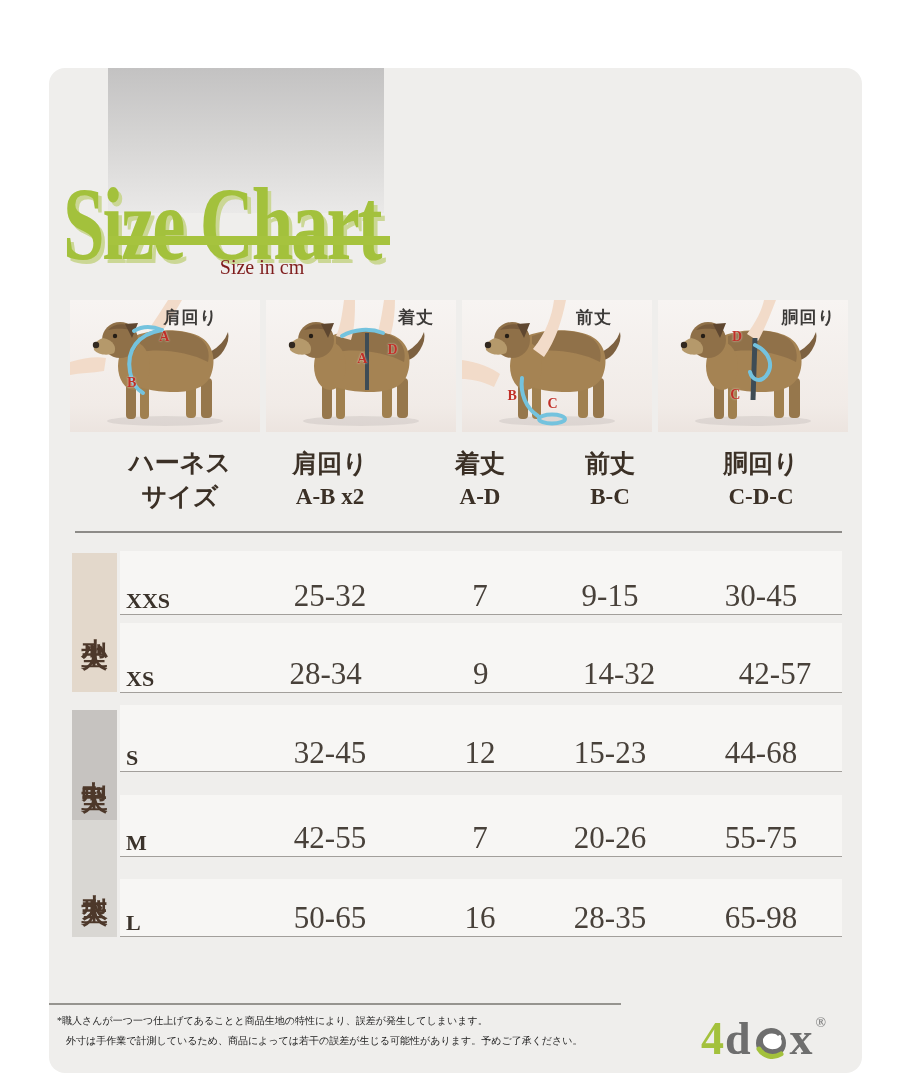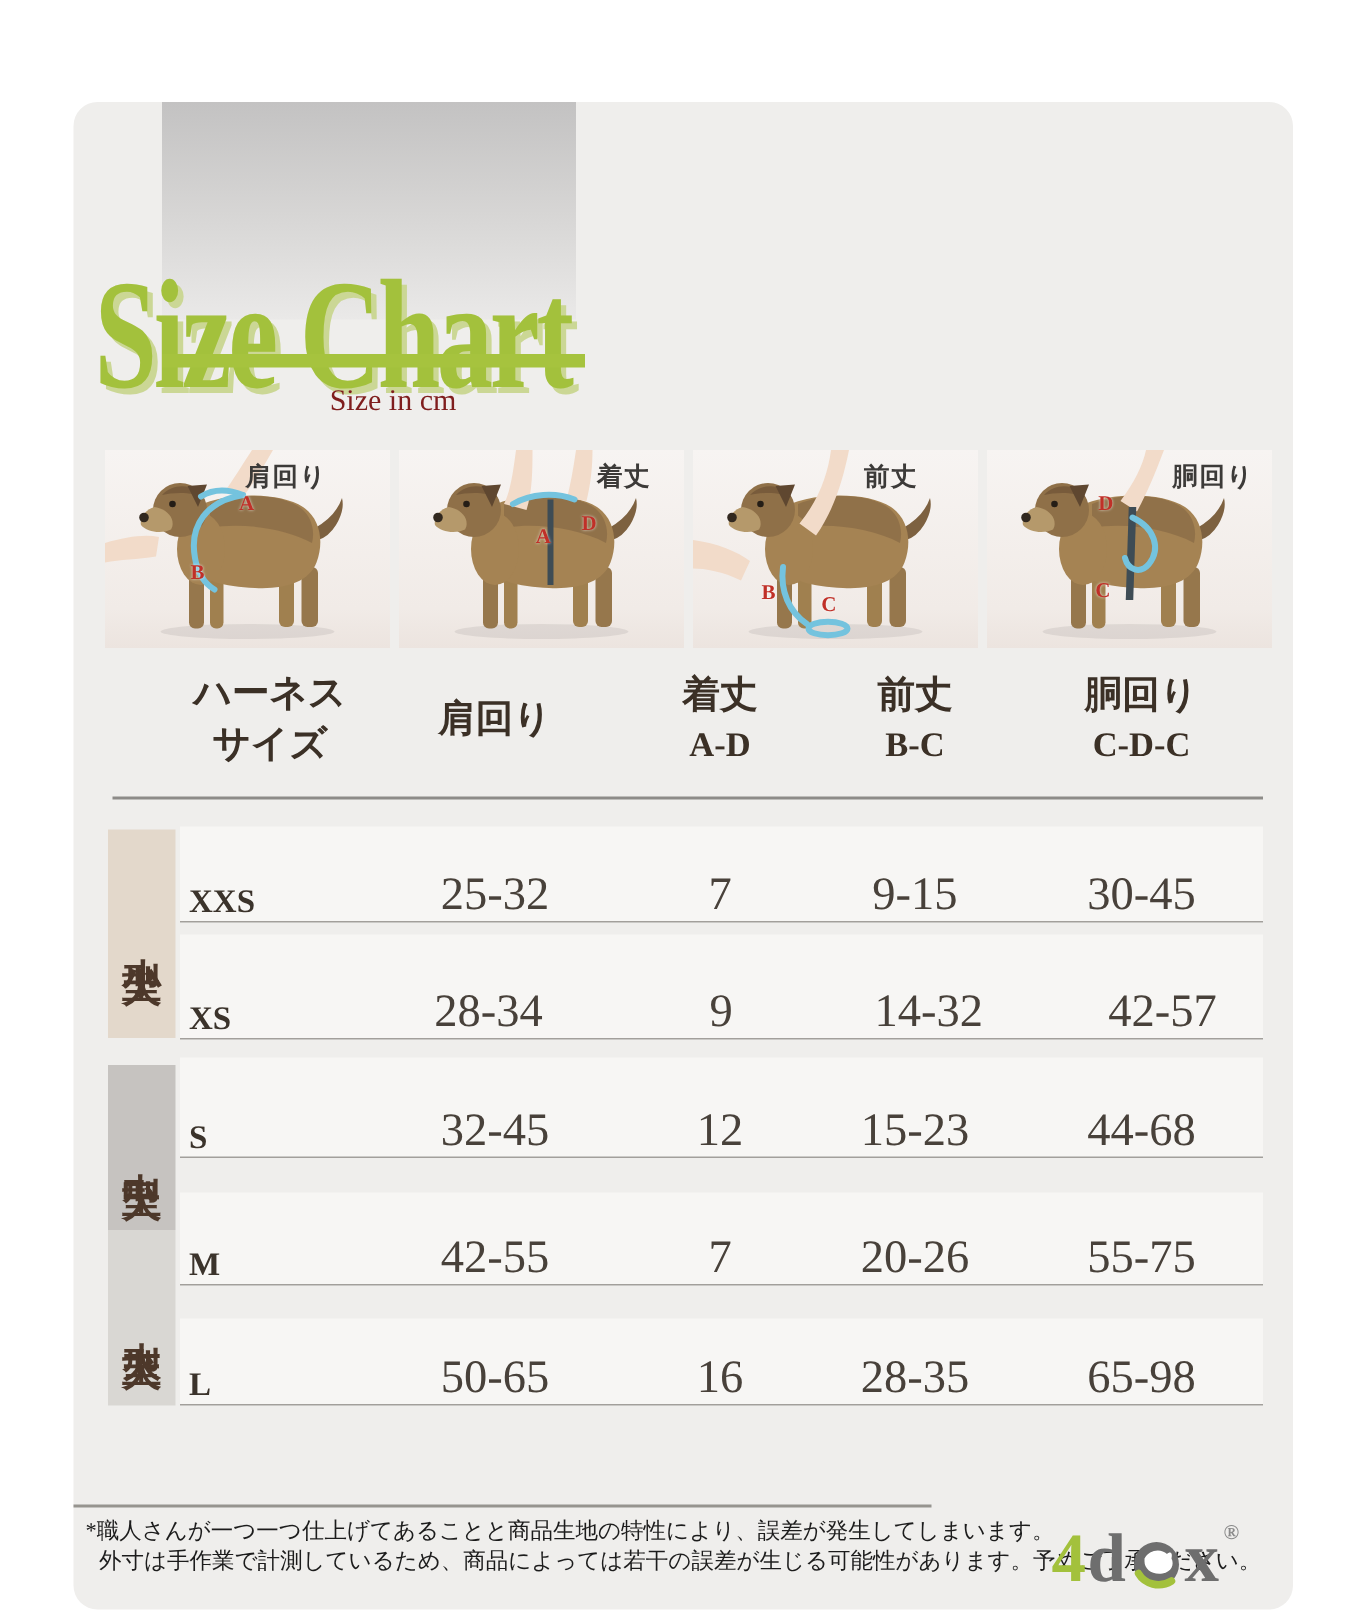--- a/index.html
+++ b/index.html
@@ -50,21 +50,21 @@
   .r2{top:637px;height:66px;} .r3{top:727px;height:61px;}
   .r4{top:811px;height:57px;}
   .group{position:absolute;left:23px;width:45px;display:flex;align-items:center;justify-content:center;
         writing-mode:vertical-rl;text-orientation:upright;
         font-size:26px;font-weight:bold;color:#4d382a;letter-spacing:3px;}
   .g-small{top:485px;height:139px;background:#e3d8cb;}
   .g-mid{top:642px;height:110px;background:#c6c3c0;}
   .g-large{top:752px;height:117px;background:#d9d7d3;}
   
   .foot-line{position:absolute;left:0;top:935px;width:572px;height:2px;background:#96948f;}
-  .footnote{position:absolute;left:8px;top:943px;font-size:15px;line-height:20px;color:#1c1c1c;}
+  .footnote{position:absolute;left:8px;top:943px;font-size:10px;line-height:20px;color:#1c1c1c;}
   .footnote .ln2{padding-left:9px;}
   .brand{position:absolute;left:652px;top:948px;display:flex;align-items:flex-end;
         font-weight:bold;font-size:46px;color:#6e6e6e;letter-spacing:1px;line-height:1;}
   .brand .b4{color:#a3c13c;}
   .brand svg{margin:0 1px 1px 1px;}
   .brand .reg{font-size:14px;color:#8a8a8a;margin-left:2px;align-self:flex-start;}
 </style>
 </head>
 <body>
 
@@ -152,20 +152,21 @@
       </div>
     </div>
 
     <div class="thead">
       <div class="hc w0">
         <span class="jp">ハーネス</span>
         <span class="jp">サイズ</span>
       </div>
       <div class="hc w1">
         <span class="jp">肩回り</span>
+        <span class="sub">A-B x2</span>
       </div>
       <div class="hc w2">
         <span class="jp">着丈</span>
         <span class="sub">A-D</span>
       </div>
       <div class="hc w3">
         <span class="jp">前丈</span>
         <span class="sub">B-C</span>
       </div>
       <div class="hc w4">

